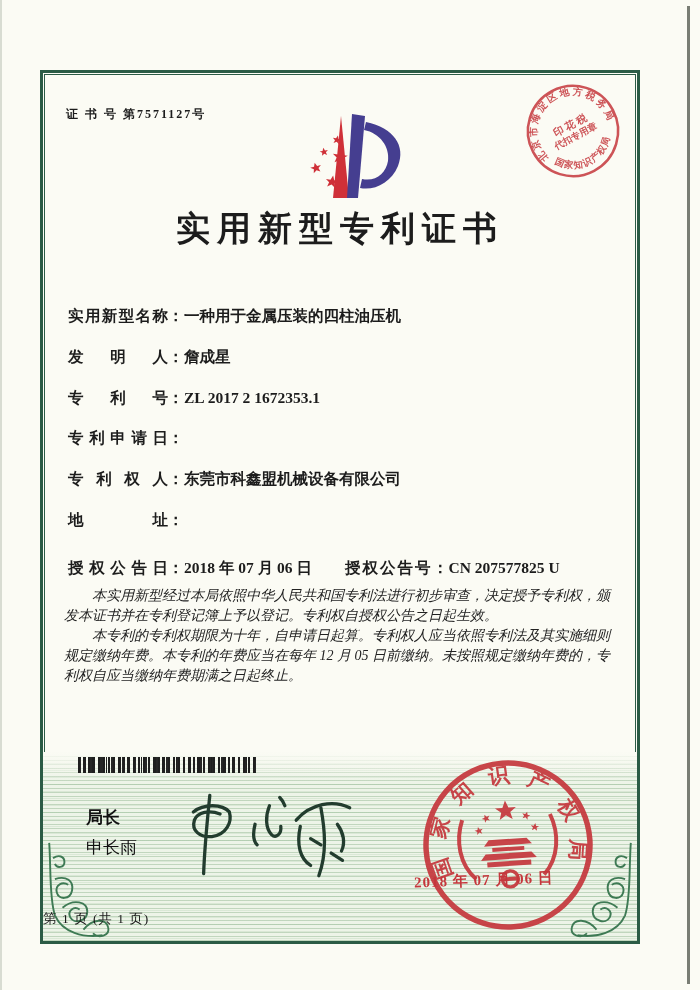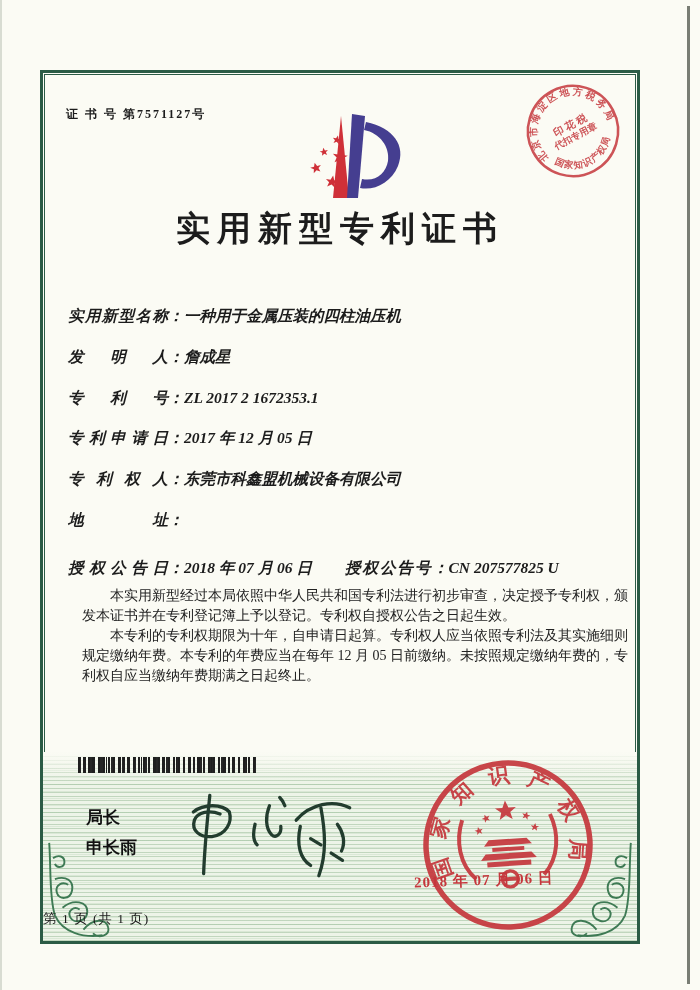--- a/index.html
+++ b/index.html
@@ -21,48 +21,48 @@
 
   .logo{position:absolute;left:288px;top:100px;width:124px;height:112px;}
 
   .tax-seal{position:absolute;left:524px;top:82px;width:98px;height:98px;transform:rotate(-28deg);opacity:.85;}
 
   .title{position:absolute;left:40px;top:206px;width:600px;text-align:center;
     font-size:34px;font-weight:700;letter-spacing:7px;}
 
   
   .frow{position:absolute;left:68px;display:flex;align-items:center;
-    font-size:15.5px;font-weight:600;line-height:23px;font-style:italic;}
+    font-size:15.5px;font-weight:600;line-height:23px;}
   .flabel{display:inline-block;width:100px;text-align:justify;text-align-last:justify;}
   .fcolon{display:inline-block;width:16px;}
   .fvalue{display:inline-block;}
   .fvalue.addr{width:416px;}
   .frow.right-col{left:345px;}
   .frow.right-col .flabel2{letter-spacing:2px;}
 
   
-  .paras{position:absolute;left:82px;top:586px;width:546px;}
+  .paras{position:absolute;left:64px;top:586px;width:546px;font-style:italic;}
   .paras p{margin:0;text-indent:2em;font-size:14px;line-height:20px;text-align:justify;color:#222;}
 
   
   .panel{position:absolute;left:43px;top:752px;width:594px;height:189px;
     background-color:#edf4e8;
     background-image:
       repeating-linear-gradient(0deg, rgba(120,165,120,.38) 0 1px, rgba(237,244,232,0) 1px 4px),
       repeating-linear-gradient(0deg, rgba(150,190,150,0) 0 2px, rgba(150,190,150,.22) 2px 3px, rgba(150,190,150,0) 3px 7px);
   }
   .panel::before{content:"";position:absolute;left:0;top:0;right:0;height:30px;
     background:linear-gradient(#fbfbf4,rgba(251,251,244,0));}
   .barcode{position:absolute;left:35px;top:5px;width:178px;height:16px;
     background-image:
       repeating-linear-gradient(90deg,#1f1f1f 0 2px,transparent 2px 5px),
       repeating-linear-gradient(90deg,#1f1f1f 0 1px,transparent 1px 7px),
       repeating-linear-gradient(90deg,#262626 0 3px,transparent 3px 11px);}
   .director-title{position:absolute;left:43px;top:54px;font-size:17px;font-weight:700;color:#111;}
-  .director-name{position:absolute;left:43px;top:84px;font-size:17px;font-weight:700;color:#111;}
+  .director-name{position:absolute;left:43px;top:84px;font-size:17px;font-weight:400;color:#111;}
   .signature{position:absolute;left:138px;top:28px;width:180px;height:105px;}
   .main-seal{position:absolute;left:377px;top:5px;width:176px;height:176px;transform:rotate(-4deg);opacity:.92;}
   .seal-date{position:absolute;left:371px;top:119px;font-size:15px;font-weight:600;letter-spacing:1px;
     color:#c5373c;transform:rotate(-2deg);white-space:nowrap;}
   .orn{position:absolute;width:96px;height:100px;}
   .orn.left{left:2px;bottom:0;}
   .orn.right{right:2px;bottom:0;transform:scaleX(-1);}
   .footer{position:absolute;left:0;width:594px;top:158px;text-align:left;font-size:13.5px;letter-spacing:1px;color:#1a1a1a;}
 </style>
 </head>
@@ -124,21 +124,20 @@
     <span class="fvalue">詹成星</span>
 </div>
 <div class="frow" style="top:386px">
   <span class="flabel">专利号</span>
     <span class="fcolon">：</span>
     <span class="fvalue">ZL 2017 2 1672353.1</span>
 </div>
 <div class="frow" style="top:426px">
   <span class="flabel">专利申请日</span>
     <span class="fcolon">：</span>
-    <span class="fvalue">2017 年 12 月 05 日</span>
 </div>
 <div class="frow" style="top:467px">
   <span class="flabel">专利权人</span>
     <span class="fcolon">：</span>
     <span class="fvalue">东莞市科鑫盟机械设备有限公司</span>
 </div>
 <div class="frow" style="top:508px">
   <span class="flabel">地址</span>
     <span class="fcolon">：</span>
 </div>

